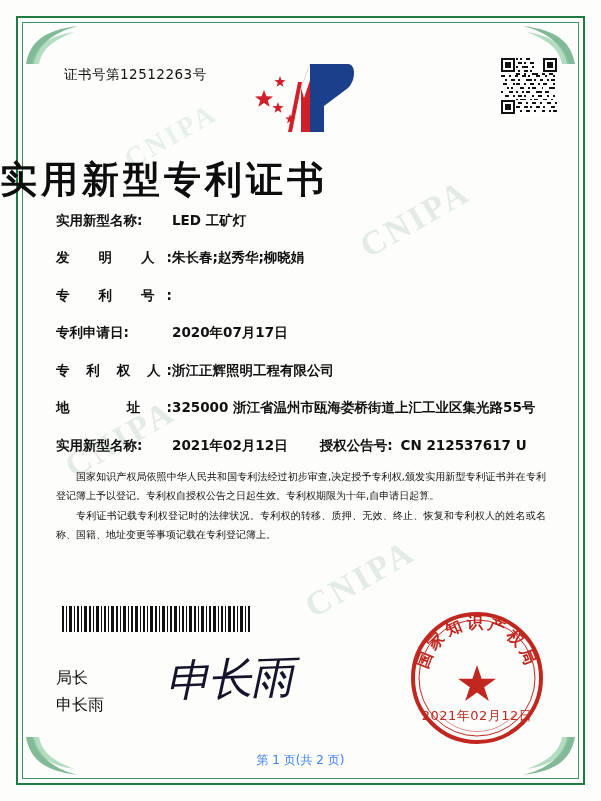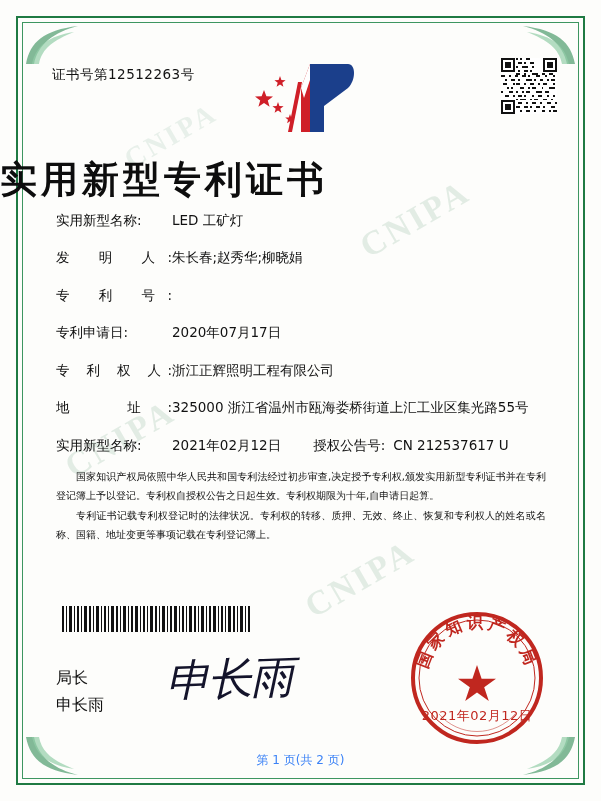--- a/index.html
+++ b/index.html
@@ -59,21 +59,21 @@
     font-family: "Liberation Serif", serif;
   }
   .wm1 { left: 355px; top: 200px; }
   .wm2 { left: 60px;  top: 420px; }
   .wm3 { left: 300px; top: 560px; }
   .wm4 { left: 120px; top: 120px; font-size: 28px; color:#e8f0ea;}
 
   
   .cert-no {
     position: absolute;
-    left: 52px; top: 66px;
+    left: 64px; top: 66px;
     font-size: 13.5px;
     color: #111;
     font-family: "DejaVu Sans", sans-serif;
     letter-spacing: 0.5px;
   }
   .qr {
     position: absolute;
     right: 44px; top: 58px;
     width: 56px; height: 56px;
   }
@@ -98,20 +98,21 @@
   }
 
   
   .fields {
     position: absolute;
     left: 56px; top: 210px;
     width: 492px;
     font-size: 13.5px;
     color: #111;
     font-family: "DejaVu Sans", sans-serif;
+    font-weight: bold;
   }
   .row {
     display: flex;
     align-items: flex-start;
     margin-bottom: 16.5px;
     line-height: 1.55;
   }
   .row .lbl {
     width: 116px;
     flex: 0 0 116px;

